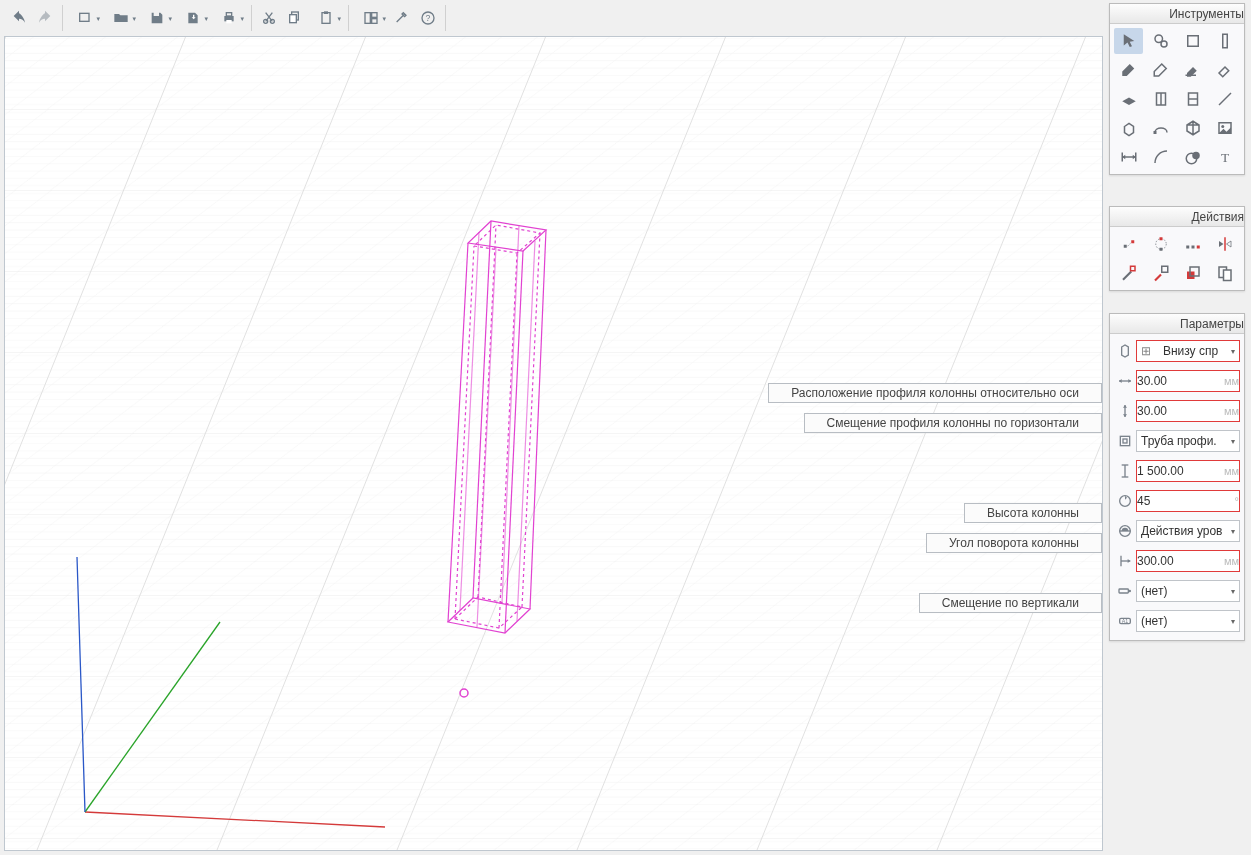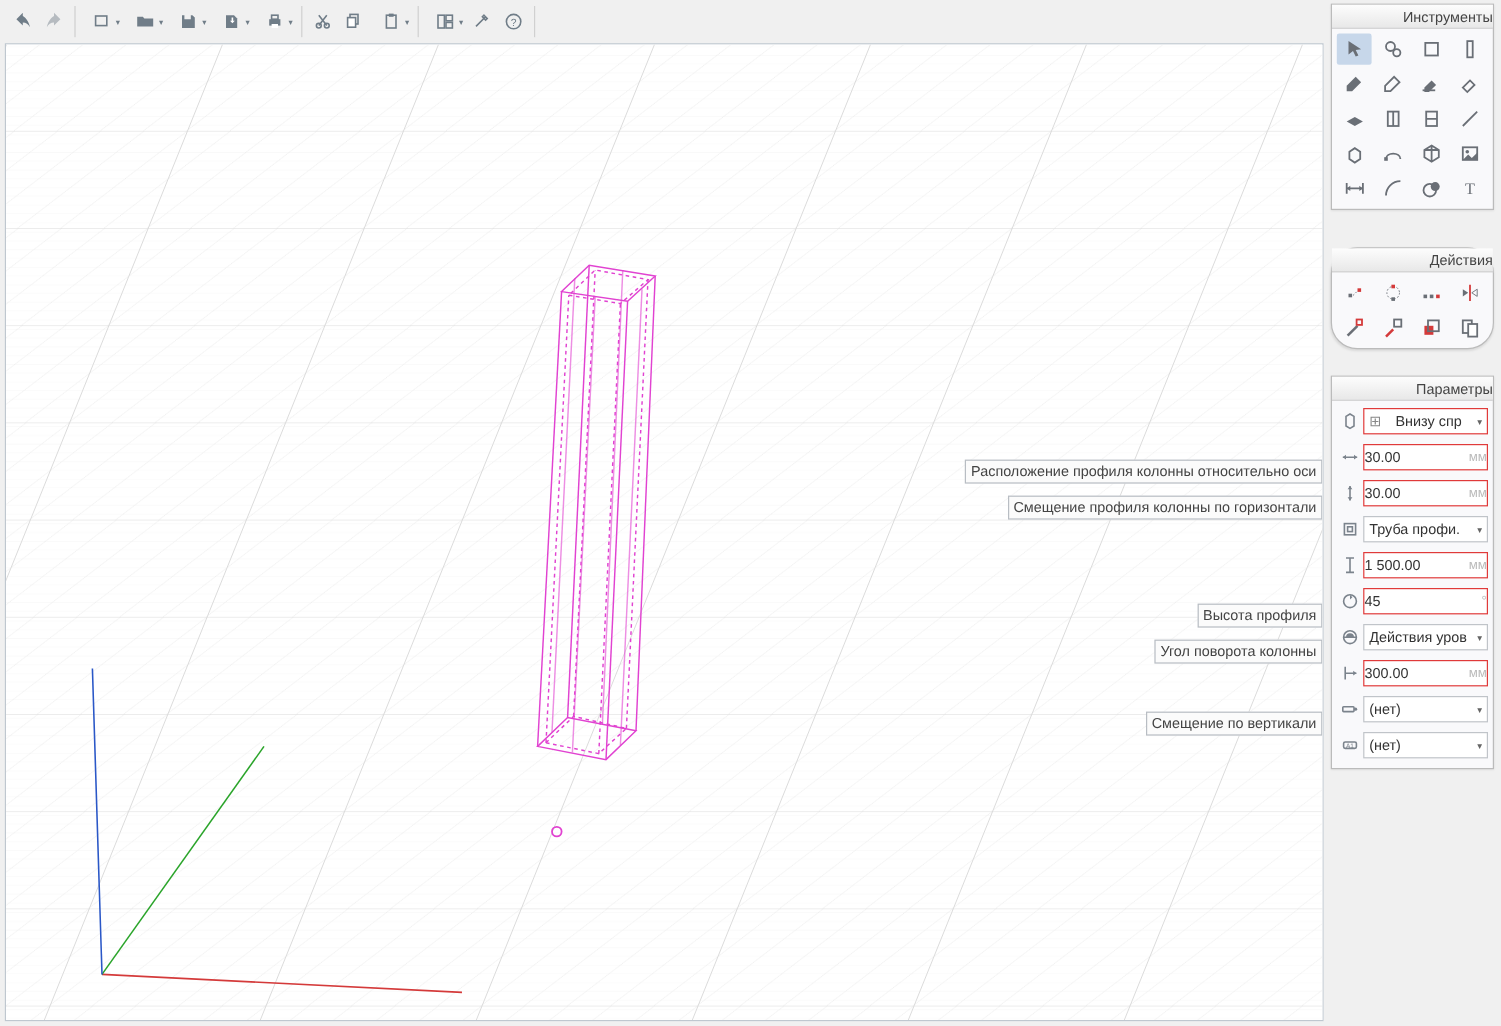--- a/index.html
+++ b/index.html
@@ -82,21 +82,21 @@
   height: 26px;
   display: flex; align-items: center; justify-content: center;
   border-radius: 2px;
   cursor: pointer;
   color: #6a6f76;
 }
 .panel-body .cell.sel { background: #c7d7ea; }
 .panel-body .cell svg { width: 18px; height: 18px; }
 
 .panel-tools { top: 3px; }
-.panel-actions { top: 206px; border-radius: 22px; }
+.panel-actions { top: 206px; }
 .panel-params { top: 313px; }
 
 
 .param-body { padding: 4px 4px 6px 4px; }
 .param-row {
   display: flex;
   align-items: center;
   height: 26px;
   margin-top: 4px;
 }
@@ -139,21 +139,21 @@
   font-size: 10px; color: #888; margin-right: 2px;
 }
 
 
 .float-label {
   position: absolute;
   height: 20px;
   line-height: 18px;
   background: #fbfbfb;
   border: 1px solid #b8bdc3;
-  padding: 0 4px;
+  padding: 0 22px;
   font-size: 12px;
   color: #444;
   white-space: nowrap;
 }
 
 </style>
 </head>
 <body>
 
 <div class="top-toolbar">
@@ -283,21 +283,21 @@
       <line x1="472" y1="590" x2="491" y2="210" stroke-opacity=".6"></line>
       <line x1="512" y1="584" x2="530" y2="204" stroke-opacity=".6"></line>
       <line x1="455" y1="573" x2="474" y2="195" stroke-opacity=".6"></line>
       <line x1="497" y1="566" x2="514" y2="188" stroke-opacity=".6"></line>
     </g>
   </svg>
 
   
   <div class="float-label" style="top:346px; right:0px">Расположение профиля колонны относительно оси</div>
   <div class="float-label" style="top:376px; right:0px">Смещение профиля колонны по горизонтали</div>
-  <div class="float-label" style="top:466px; right:0px">Высота профиля</div>
+  <div class="float-label" style="top:466px; right:0px">Высота колонны</div>
   <div class="float-label" style="top:496px; right:0px">Угол поворота колонны</div>
   <div class="float-label" style="top:556px; right:0px">Смещение по вертикали</div>
 </div>
 
 <div class="side-panel panel-tools">
   <div class="panel-title">Инструменты</div>
   <div class="panel-body">
     <div class="cell sel">
         <svg viewBox="0 0 24 24">
           <path fill="currentColor" d="M5 3l14 9-6 1 3 6-3 1-3-6-5 4z"></path>

